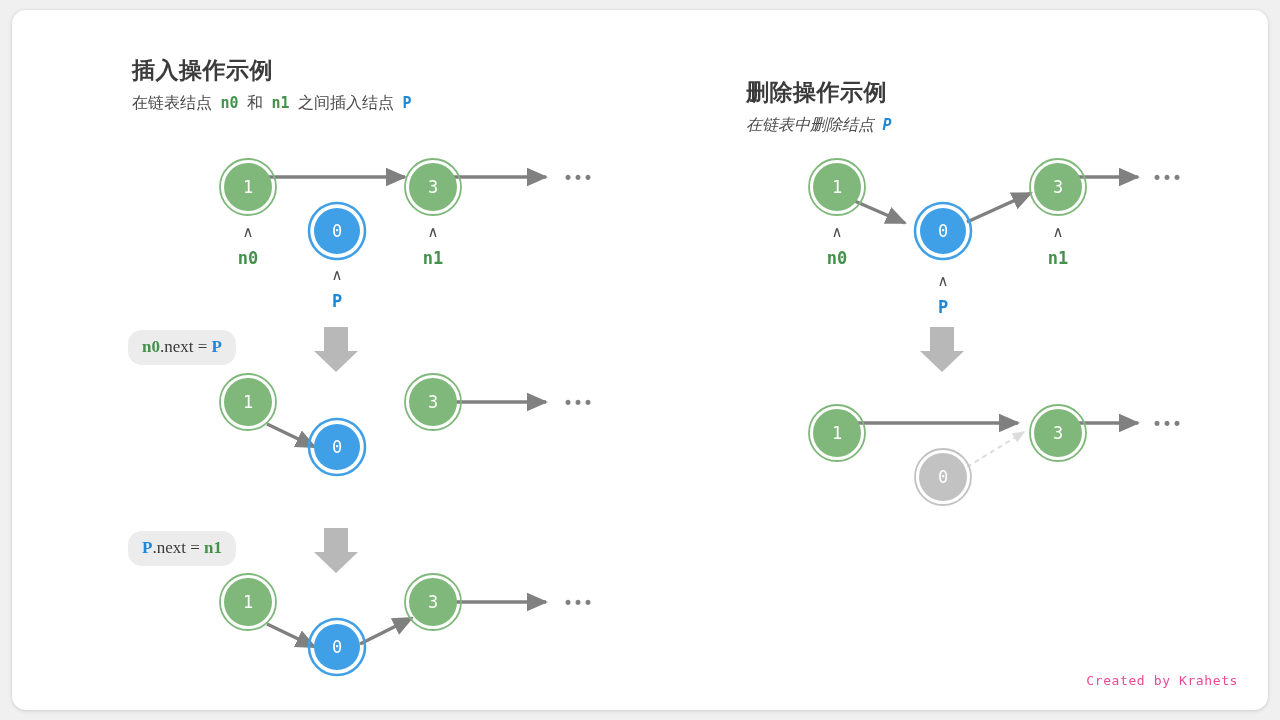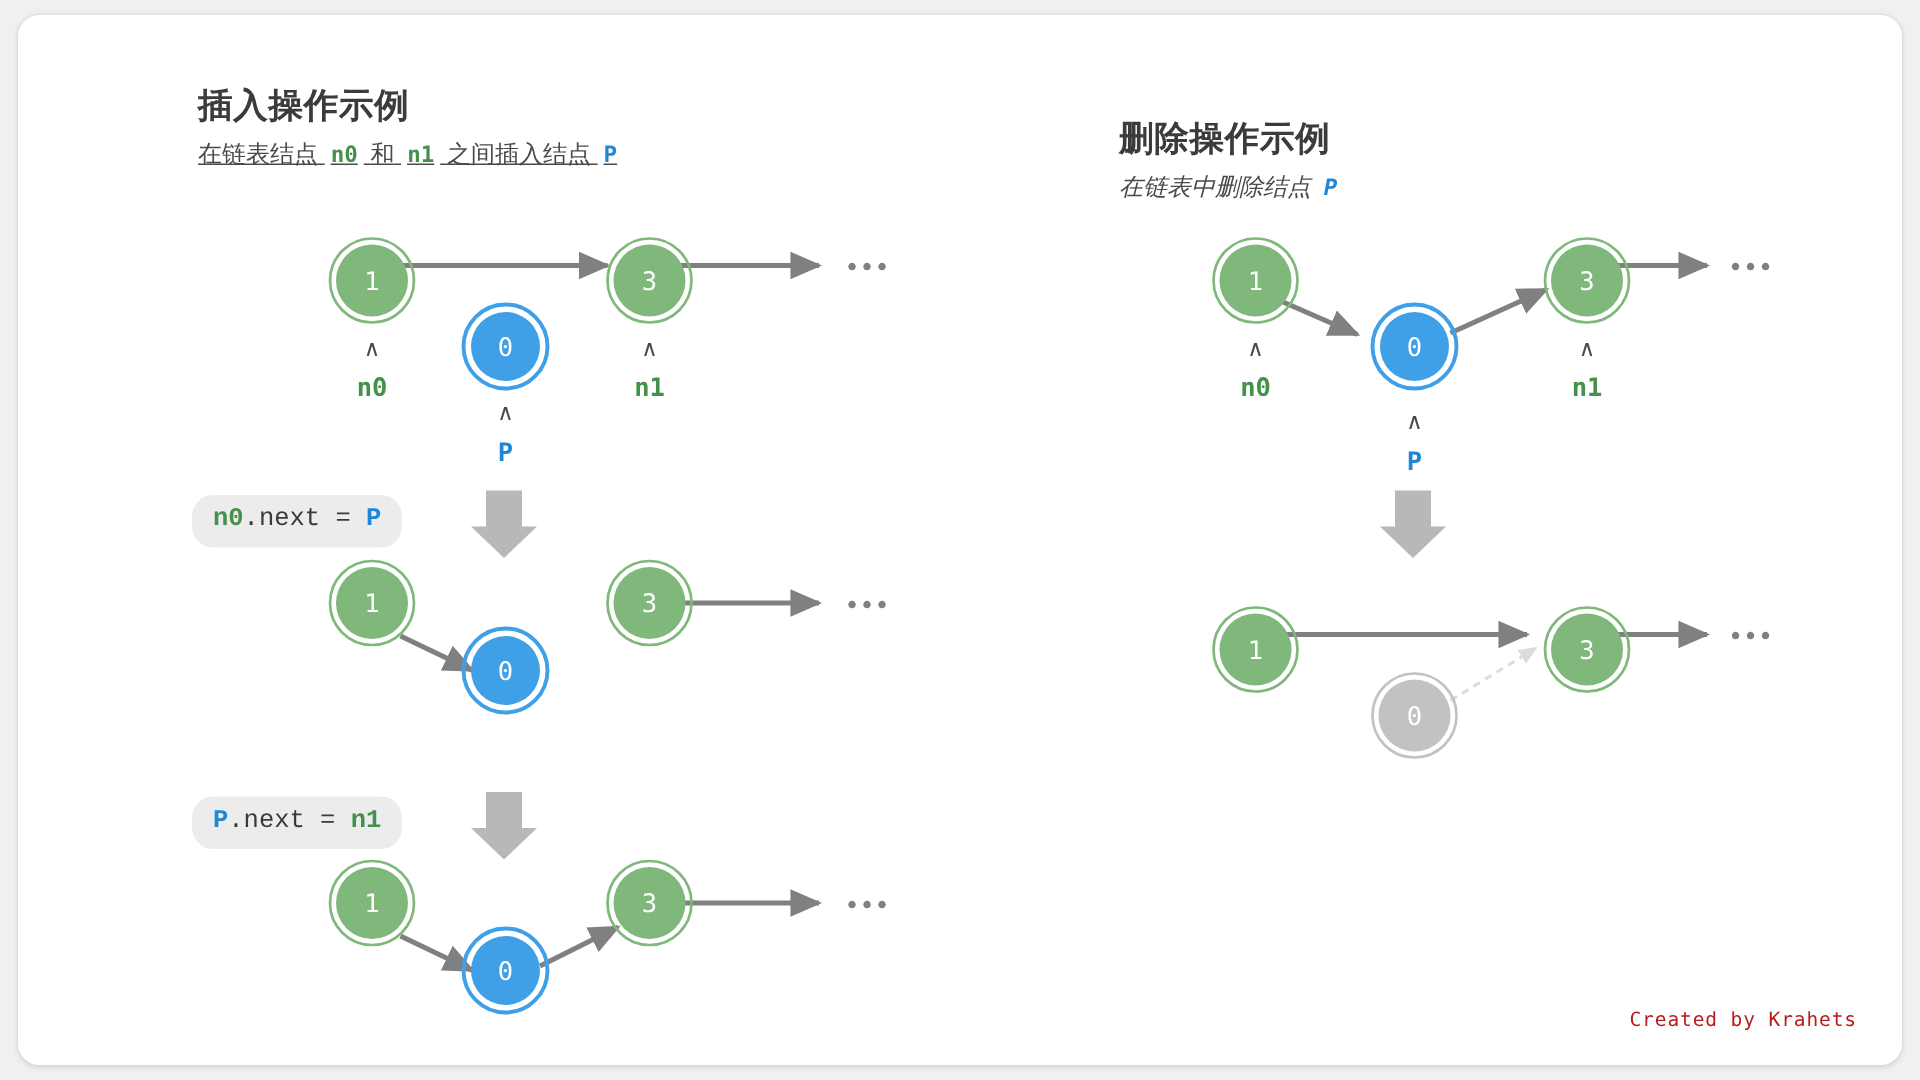--- a/index.html
+++ b/index.html
@@ -42,38 +42,38 @@
     padding:0 4px;
   }
   .g{color:#43914b;}
   .b{color:#1e88d6;}
 
   .chip{
     position:absolute;
     background:#ececec;
     border-radius:14px;
     padding:7px 14px 8px 14px;
-    font-family:Liberation Mono, monospace;
+    font-family:Liberation Serif, serif;
     font-size:17px;
     color:#3a3a3a;
     white-space:nowrap;
     line-height:1.15;
   }
   .chip b{font-weight:bold;}
   .chip .g{color:#43914b;}
   .chip .b{color:#1e88d6;}
 
   svg{position:absolute;left:0;top:0;overflow:visible;}
 
   .credit{
     position:absolute;
     right:30px;bottom:22px;
     font-family:"DejaVu Sans Mono", monospace;
     font-size:13px;
-    color:#b91c1c;
+    color:#ec4899;
     letter-spacing:.6px;
     white-space:nowrap;
   }
   .nval{
     font-family:"DejaVu Sans Mono", monospace;
     font-size:17px;
     fill:#ffffff;
   }
   .plabel{
     font-family:"DejaVu Sans Mono", monospace;
@@ -88,21 +88,21 @@
 </style>
 </head>
 <body>
 
 <div class="card">
 
   <div class="panel panel-left">
 
     <div class="ttl" style="left:120px;top:45px;">插入操作示例</div>
 
-    <div class="sub" style="left:120px;top:83px;text-decoration:underline;">
+    <div class="sub" style="left:120px;top:83px;">
       <span>在链表结点</span>
       <span class="mono g">n0</span>
       <span>和</span>
       <span class="mono g">n1</span>
       <span>之间插入结点</span>
       <span class="mono b">P</span>
     </div>
 
     <div class="chip" style="left:116px;top:320px;">
       <b class="g">n0</b><span>.next = </span><b class="b">P</b>

